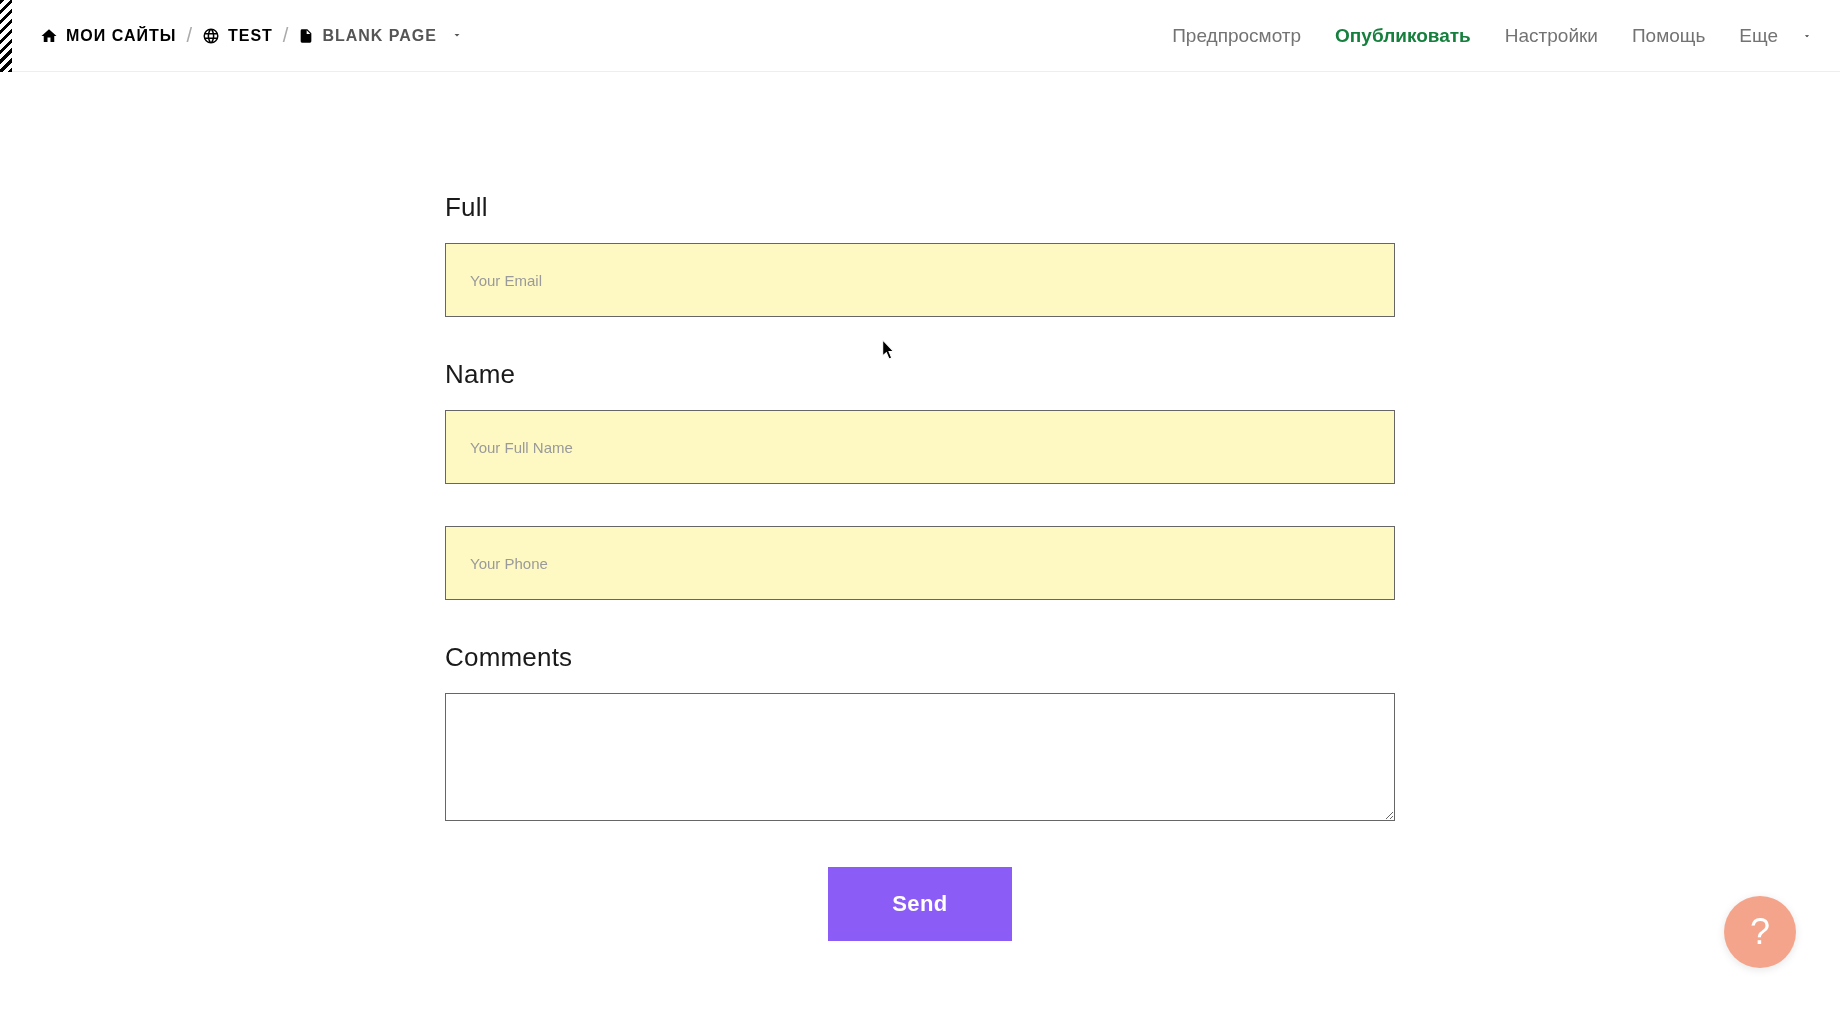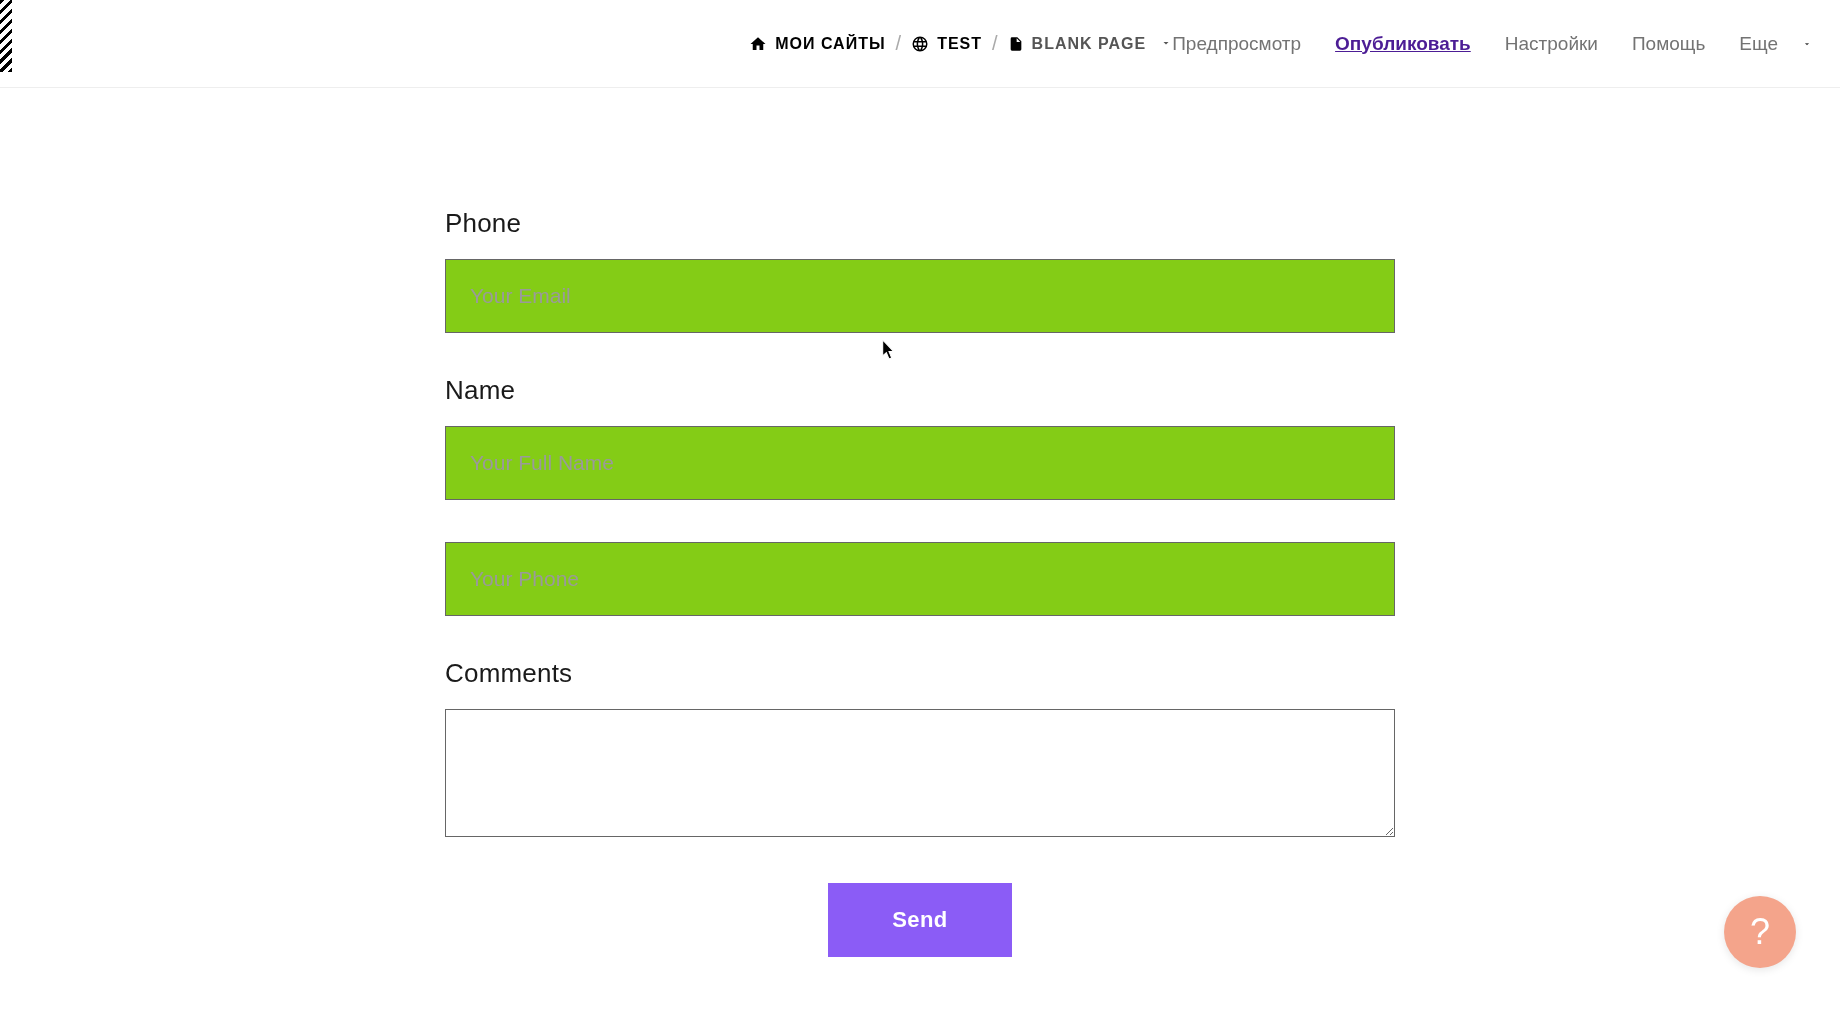--- a/index.html
+++ b/index.html
@@ -25,22 +25,22 @@
         -45deg,
         #000 0px,
         #000 3px,
         #fff 3px,
         #fff 7px
       );
     }
     .top-bar {
       display: flex;
       align-items: center;
-      justify-content: flex-end;
-      height: 88px;
+      justify-content: space-between;
+      height: 72px;
       padding: 0 28px 0 40px;
       border-bottom: 1px solid #eee;
     }
     .breadcrumbs {
       display: flex;
       align-items: center;
       gap: 10px;
     }
     .breadcrumb-item {
       display: flex;
@@ -84,22 +84,21 @@
       align-items: center;
       gap: 34px;
     }
     .menu-link {
       font-size: 19px;
       color: #737373;
       cursor: pointer;
     }
     .menu-link.strong {
       font-weight: 700;
-      color: #4c1d95;
-      text-decoration: underline;
+      color: #15803d;
     }
     .menu-more {
       display: flex;
       align-items: center;
       gap: 24px;
     }
     .menu-more svg {
       width: 10px;
       height: 10px;
       fill: #3a3a3a;
@@ -120,22 +119,22 @@
       font-weight: 400;
       color: #1a1a1a;
       margin-bottom: 20px;
       display: block;
       letter-spacing: 0.2px;
     }
     .form-input {
       width: 100%;
       height: 74px;
       border: 1px solid #666;
-      background: #84cc16;
-      font-size: 21px;
+      background: #fef9c3;
+      font-size: 15px;
       padding: 0 24px;
       color: #333;
       outline: none;
     }
     .form-input::placeholder {
       color: #9a9a9a;
     }
     .form-textarea {
       width: 100%;
       height: 128px;
@@ -241,21 +240,21 @@
       <svg viewBox="0 0 24 24">
           <path d="M7 10l5 5 5-5z"></path>
         </svg>
     </span>
   </div>
 </div>
 
 <div class="canvas">
   <div class="form">
     <div class="form-group">
-      <label class="form-label">Phone</label>
+      <label class="form-label">Full</label>
       <input class="form-input" type="text" placeholder="Your Email" style="">
     </div>
     <div class="form-group">
       <label class="form-label">Name</label>
       <input class="form-input" type="text" placeholder="Your Full Name" style="">
     </div>
     <div class="form-group">
       <input class="form-input" type="text" placeholder="Your Phone" style="">
     </div>
     <div class="form-group">

